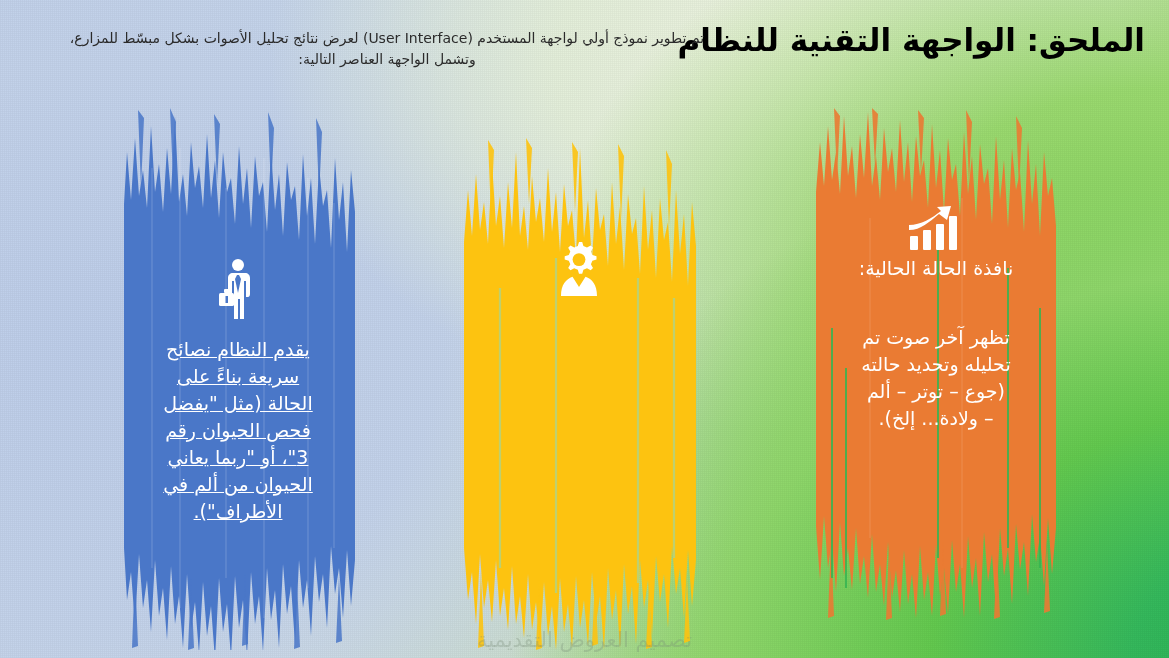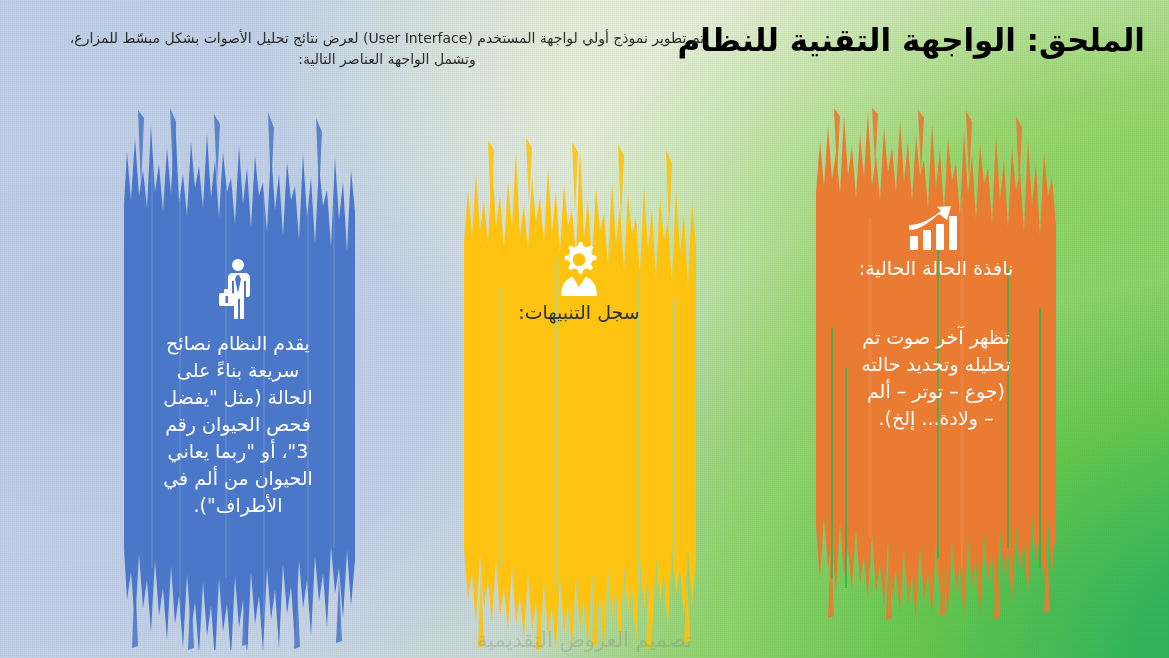--- a/index.html
+++ b/index.html
@@ -102,21 +102,21 @@
     line-height: 1.42;
     margin: 0;
   }
 
   
   #panel-suggestions { left: 118px; top: 108px; width: 240px; height: 542px; }
   #panel-suggestions .panel-content { top: 150px; }
   #panel-suggestions .panel-heading,
   #panel-suggestions .panel-body { color: #ffffff; }
   #panel-suggestions .panel-heading { margin-bottom: 22px; }
-  #panel-suggestions .panel-body { width: 158px; margin: 6px auto; }
+  #panel-suggestions .panel-body { width: 158px; margin: 12px auto; text-decoration: underline; }
 
   
   #panel-alerts { left: 460px; top: 138px; width: 238px; height: 512px; }
   #panel-alerts .panel-content { top: 102px; }
   #panel-alerts .panel-heading,
   #panel-alerts .panel-body { color: #2e3033; }
   #panel-alerts .panel-heading { margin-bottom: 40px; }
   #panel-alerts .panel-body { width: 140px; margin: 0 auto; }
 
   
@@ -256,21 +256,20 @@
             <path d="M27,2 l3.2,0 1.2,4.1 3.6,1.5 3.7,-2.1 2.3,2.3 -2.1,3.7 1.5,3.6 4.1,1.2 0,3.2
                      -4.1,1.2 -1.5,3.6 2.1,3.7 -2.3,2.3 -3.7,-2.1 -3.6,1.5 -1.2,4.1 -3.2,0
                      -1.2,-4.1 -3.6,-1.5 -3.7,2.1 -2.3,-2.3 2.1,-3.7 -1.5,-3.6 -4.1,-1.2 0,-3.2
                      4.1,-1.2 1.5,-3.6 -2.1,-3.7 2.3,-2.3 3.7,2.1 3.6,-1.5 z"></path>
             <circle cx="27" cy="19.6" r="6.4" fill="#fdc310"></circle>
             <path d="M9,56 c0,-11 5,-17 11.5,-19.2 l6.5,10.2 6.5,-10.2 C40,38.8 45,44.8 45,56 z"></path>
             <path d="M24.5,35.2 h5 l-2.5,4.2 z" fill="#fdc310"></path>
           </g>
         </svg>
       </span>
-      <p class="panel-heading">سجل التنبيهات:</p>
     </div>
   </div>
 
   <div class="panel" id="panel-status">
 
     <svg class="brush" viewBox="0 0 248 512" preserveAspectRatio="none">
       <path fill="#ea7b33" d="
         M4,84 L8,34 L12,78 L16,18 L20,72 L24,44 L28,86 L32,8 L36,68 L40,38
         L44,90 L48,26 L52,70 L56,4 L60,78 L64,48 L68,92 L72,20 L76,64 L80,40
         L84,84 L88,12 L92,74 L96,34 L100,94 L104,28 L108,68 L112,52 L116,100

